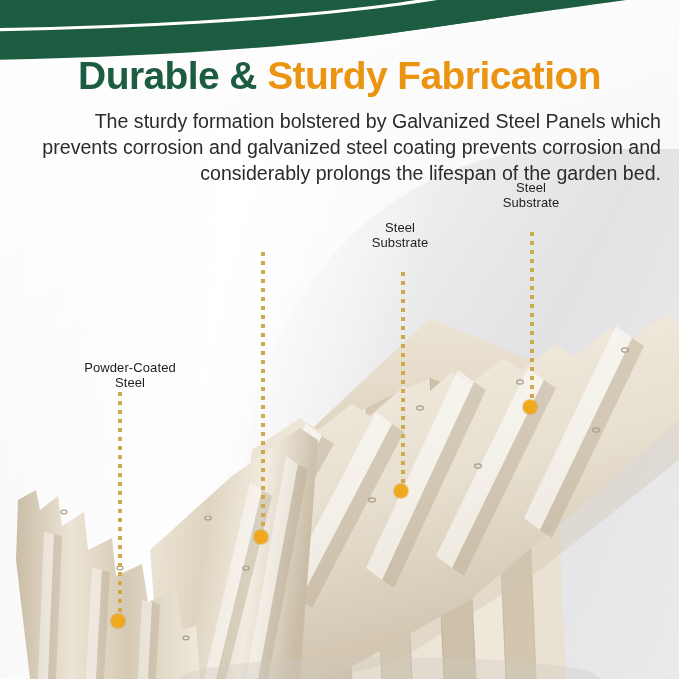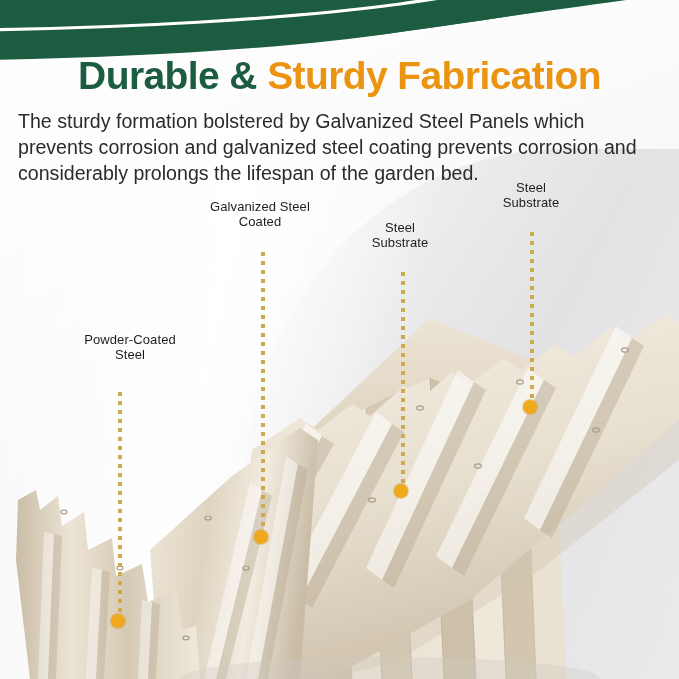--- a/index.html
+++ b/index.html
@@ -67,21 +67,21 @@
     white-space: nowrap;
   }
   .headline .h-green { color: #1c5c40; }
   .headline .h-orange { color: #eb9411; }
 
   
   .subtitle {
     position: absolute;
     left: 18px; right: 18px;
     top: 108px;
-    text-align: left;
+    text-align: right;
     font-size: 19.6px;
     line-height: 1.33;
     color: #2b2b2b;
     font-weight: 400;
   }
 
   
   .callout {
     position: absolute;
     text-align: center;
@@ -272,27 +272,25 @@
           <ellipse cx="64" cy="212" rx="3" ry="1.9"></ellipse>
           <ellipse cx="120" cy="268" rx="3" ry="1.9"></ellipse>
           <ellipse cx="186" cy="338" rx="3" ry="1.9"></ellipse>
         </g>
       </g>
 
       <ellipse cx="390" cy="379" rx="210" ry="22" fill="#cfc9c0" opacity="0.35"></ellipse>
     </svg>
   </div>
 
-  <div class="callout" style="left:30px; top:332px; width:200px;">Powder-Coated
+  <div class="callout" style="left:30px; top:360px; width:200px;">Powder-Coated
 Steel</div>
   <div class="leader-dots" style="left:118px; top:392px; height:222px;"></div>
   <div class="leader-dot-end" style="left:111px; top:614px;"></div>
 
-  <div class="callout" style="left:160px; top:199px; width:200px;">Galvanized Steel
-Coated</div>
   <div class="leader-dots" style="left:261px; top:252px; height:278px;"></div>
   <div class="leader-dot-end" style="left:254px; top:530px;"></div>
 
   <div class="callout" style="left:335px; top:220px; width:130px;">Steel
 Substrate</div>
   <div class="leader-dots" style="left:401px; top:272px; height:212px;"></div>
   <div class="leader-dot-end" style="left:394px; top:484px;"></div>
 
   <div class="callout" style="left:466px; top:180px; width:130px;">Steel
 Substrate</div>

